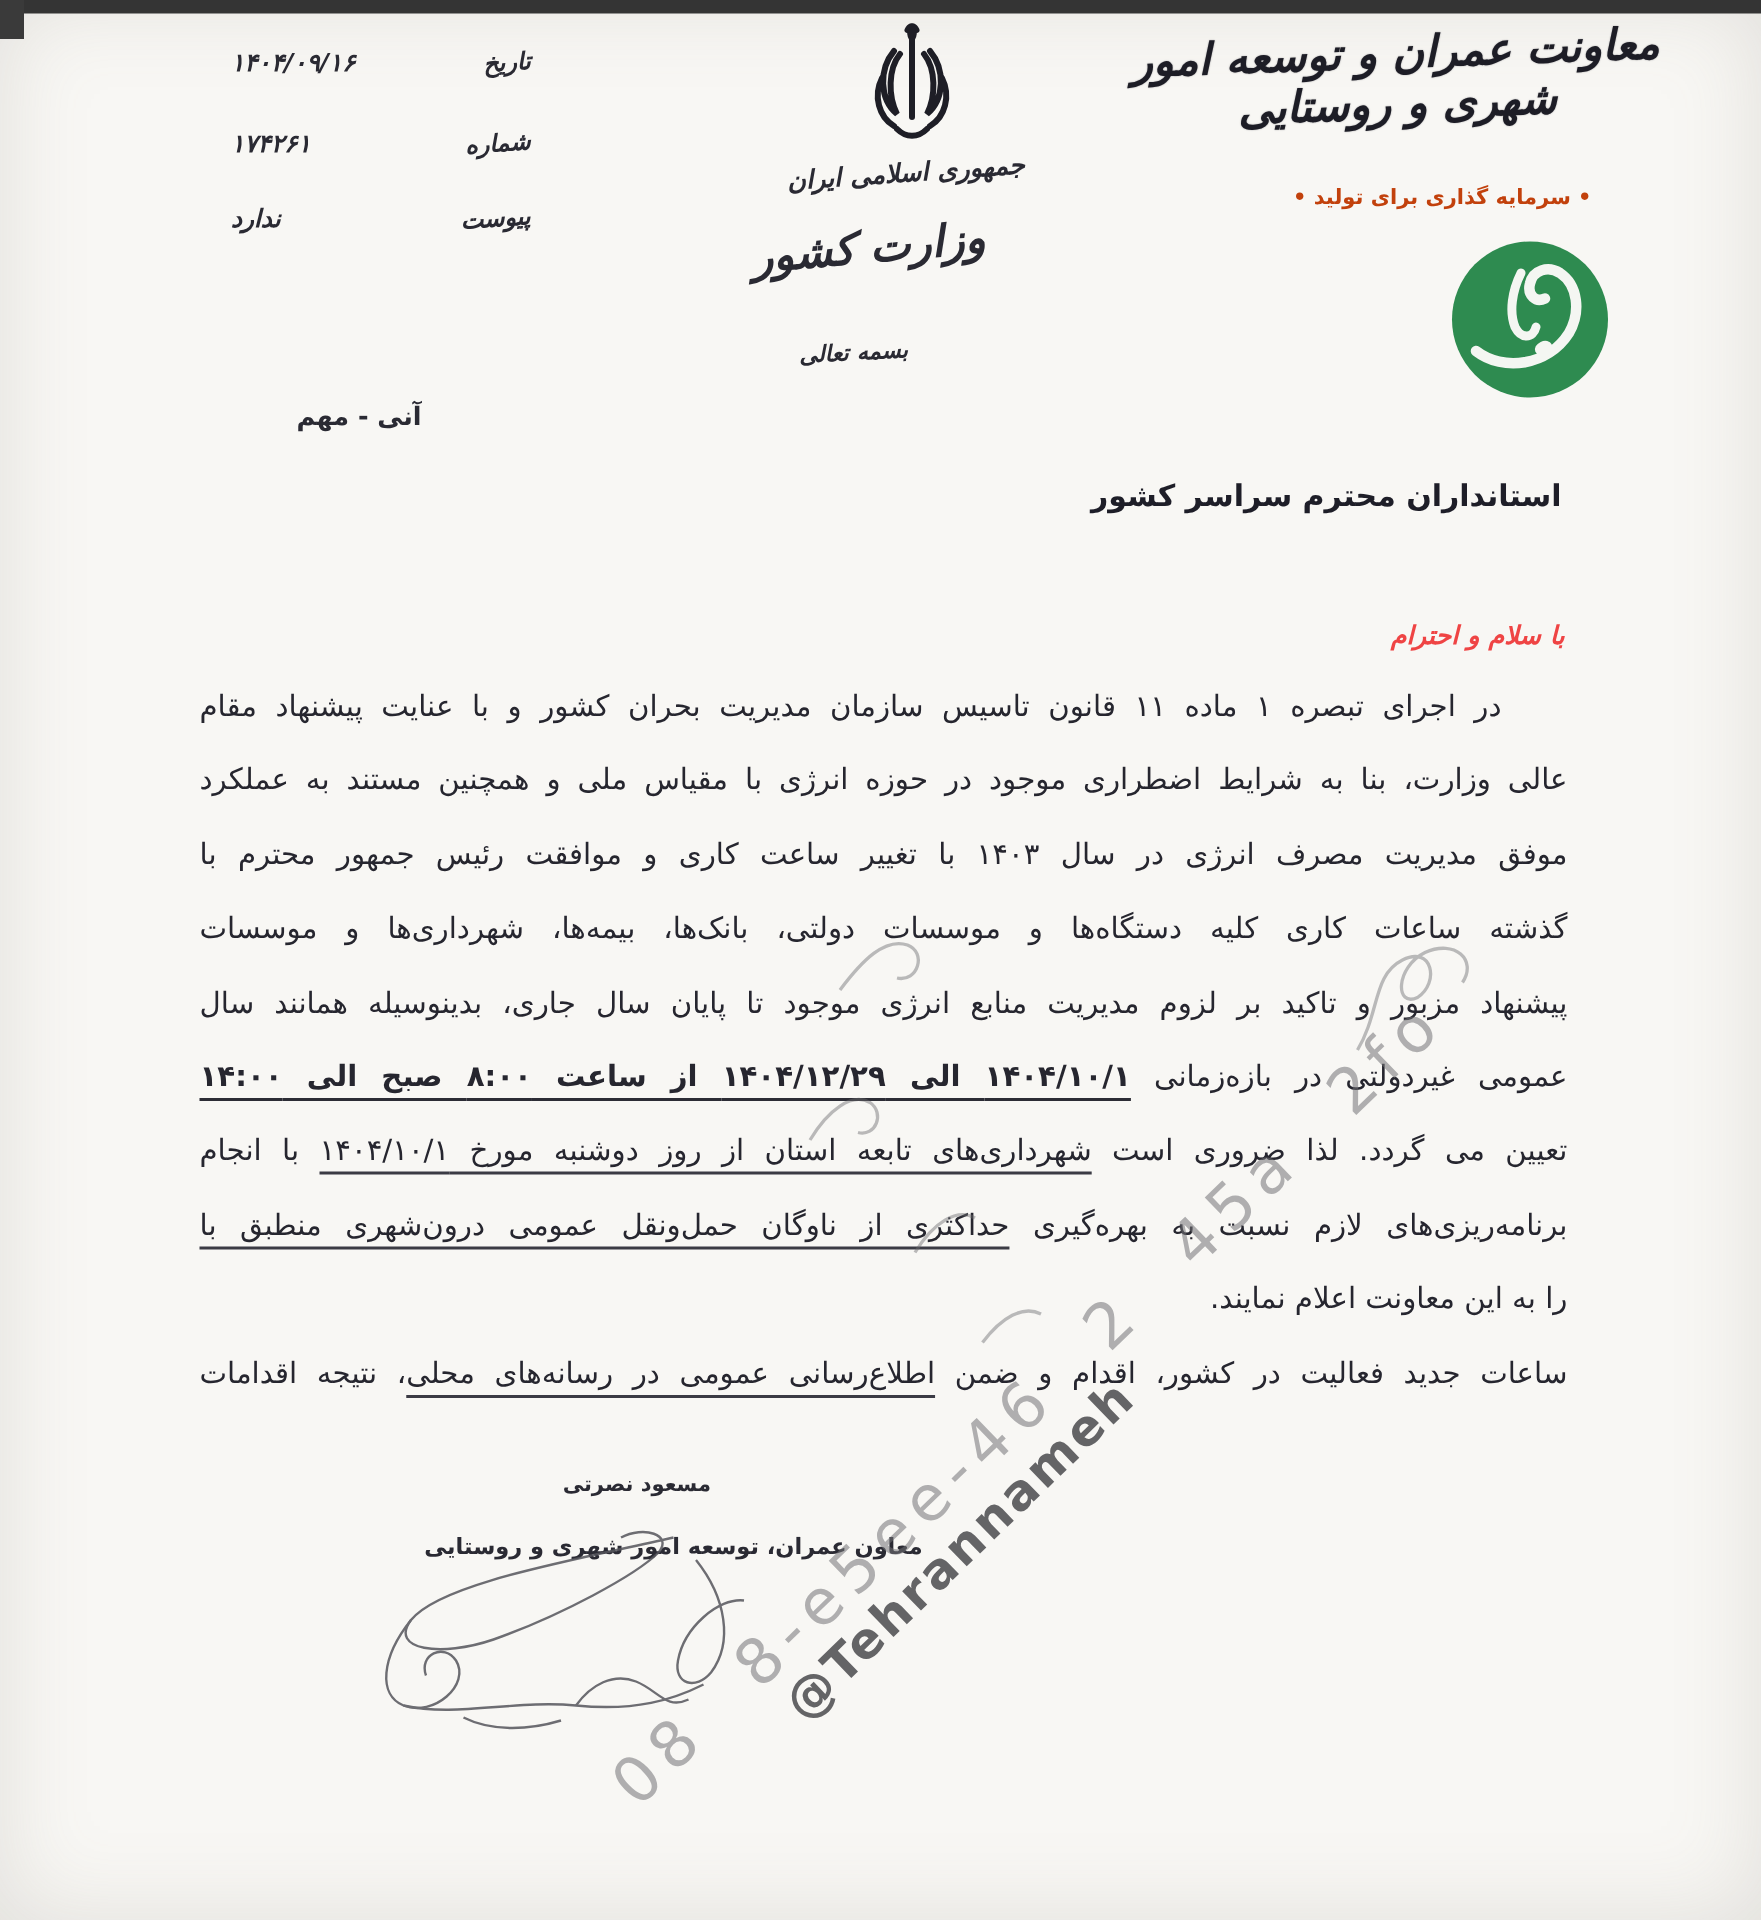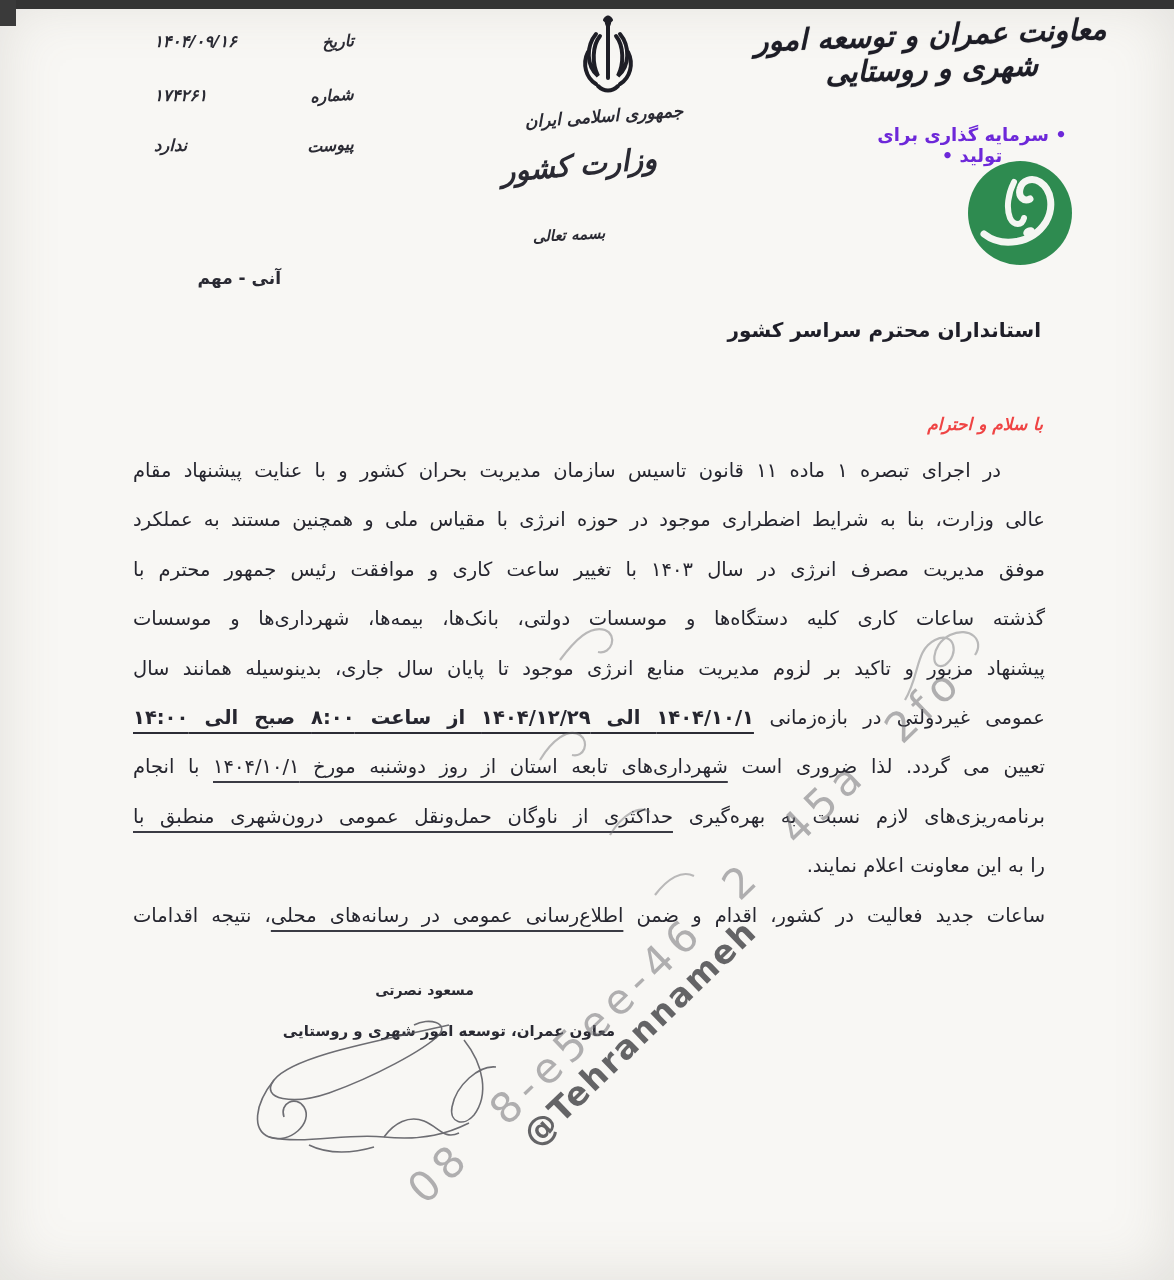--- a/index.html
+++ b/index.html
@@ -9,21 +9,21 @@
     font-family:"DejaVu Sans",sans-serif;color:#2a2a33;
     box-shadow:inset 0 0 60px rgba(120,115,105,.18);
   }
   .topbar{position:absolute;top:0;left:0;width:100%;height:9px;background:#343434;}
   .corner{position:absolute;top:0;left:0;width:16px;height:26px;background:#3a3a3a;}
   .abs{position:absolute;}
   .callig{font-style:italic;font-weight:bold;letter-spacing:-0.5px;}
   
   .dept-title{top:18px;right:28px;width:430px;font-size:29px;text-align:center;
     transform:rotate(-2deg);color:#1d1d26;text-shadow:0 0 1px rgba(30,30,40,.45);}
-  .slogan{top:124px;right:92px;width:220px;font-size:18px;font-weight:bold;text-align:center;color:#6d28d9;}
+  .slogan{top:124px;right:92px;width:220px;font-size:14px;font-weight:bold;text-align:left;color:#c2410c;}
   .green-logo{top:156px;right:96px;width:116px;height:116px;}
   .emblem{top:12px;right:530px;width:72px;height:96px;}
   .republic{top:106px;right:455px;width:230px;font-size:17px;text-align:center;transform:rotate(-4deg);}
   .ministry{top:148px;right:505px;width:180px;font-size:29px;text-align:center;transform:rotate(-5deg);}
   .bismillah{top:226px;right:530px;width:150px;font-size:15px;font-style:italic;font-weight:bold;text-align:center;transform:rotate(-3deg);}
   
   .meta-row{position:absolute;right:820px;width:200px;display:flex;justify-content:space-between;align-items:baseline;}
   .meta-row .lbl{font-style:italic;font-weight:bold;font-size:16px;transform:rotate(-4deg);}
   .meta-row .val{font-size:16.5px;font-weight:bold;font-style:italic;letter-spacing:1px;}
   .m1{top:32px;}.m2{top:86px;}.m3{top:136px;}

